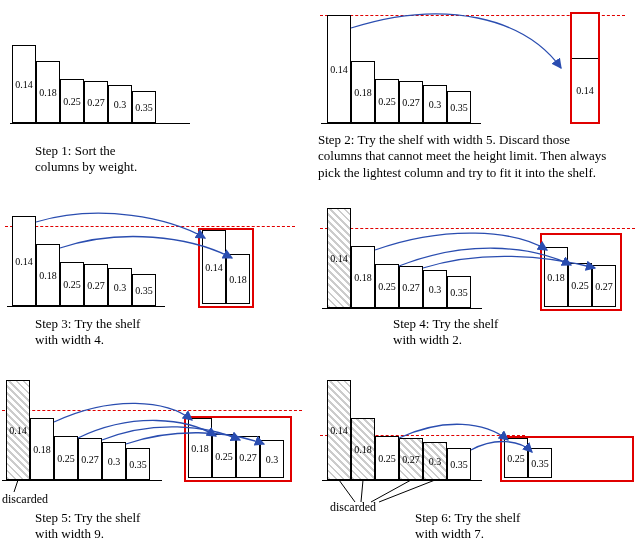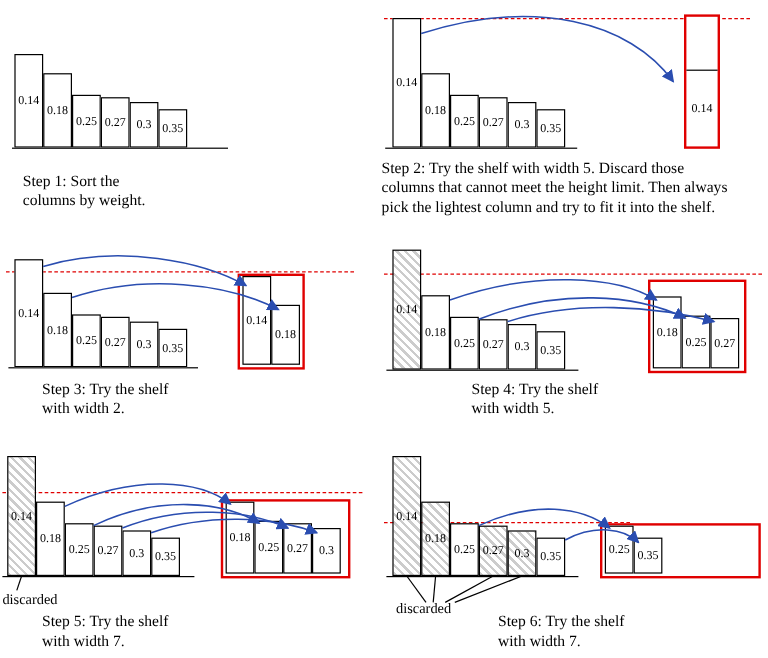--- a/index.html
+++ b/index.html
@@ -96,21 +96,21 @@
   <div class="col" style="left:74px; width:24px; height:42px; top:43px;">
       <span>0.27</span>
     </div>
   <div class="col" style="left:98px; width:24px; height:38px; top:47px;">
       <span>0.3</span>
     </div>
   <div class="col" style="left:122px;width:24px; height:32px; top:53px;">
       <span>0.35</span>
     </div>
 </div>
-<div class="caption" style="left:19px; top:143px;">Step 1: Sort the
+<div class="caption" style="left:35px; top:143px;">Step 1: Sort the
 columns by weight.</div>
 
 <div class="panel" style="left:325px; top:8px; width:300px; height:130px;">
   <div class="dashed-line" style="left:-5px; width:305px; top:7px;"></div>
   <div class="ground" style="left:-4px; width:160px; top:115px;"></div>
 
   <div class="col" style="left:2px;  width:24px; height:108px; top:7px;">
       <span>0.14</span>
     </div>
   <div class="col" style="left:26px; width:24px; height:62px; top:53px;">
@@ -185,21 +185,21 @@
     <defs>
         <marker id="ah3" markerWidth="8" markerHeight="8" refX="7" refY="4" orient="auto">
           <path d="M0,0 L8,4 L0,8 z" fill="#2a4db0"></path>
         </marker>
       </defs>
     <path d="M 26 14 C 90 -5, 160 10, 195 30" stroke="#2a4db0" fill="none" stroke-width="1.3" marker-end="url(#ah3)"></path>
     <path d="M 50 40 C 110 20, 180 28, 222 50" stroke="#2a4db0" fill="none" stroke-width="1.3" marker-end="url(#ah3)"></path>
   </svg>
 </div>
 <div class="caption" style="left:35px; top:316px;">Step 3: Try the shelf
-with width 2.</div>
+with width 4.</div>
 
 <div class="panel" style="left:325px; top:200px; width:310px; height:120px;">
   <div class="dashed-line" style="left:-5px; width:315px; top:28px;"></div>
   <div class="ground" style="left:-3px; width:160px; top:108px;"></div>
 
   <div class="col hatched" style="left:2px;  width:24px; height:100px; top:8px;">
       <span>0.14</span>
     </div>
   <div class="col" style="left:26px; width:24px; height:62px; top:46px;">
       <span>0.18</span>
@@ -234,21 +234,21 @@
         <marker id="ah4" markerWidth="8" markerHeight="8" refX="7" refY="4" orient="auto">
           <path d="M0,0 L8,4 L0,8 z" fill="#2a4db0"></path>
         </marker>
       </defs>
     <path d="M 50 50 C 120 25, 190 30, 222 50" stroke="#2a4db0" fill="none" stroke-width="1.3" marker-end="url(#ah4)"></path>
     <path d="M 74 66 C 140 40, 205 45, 246 65" stroke="#2a4db0" fill="none" stroke-width="1.3" marker-end="url(#ah4)"></path>
     <path d="M 98 68 C 155 50, 220 55, 270 68" stroke="#2a4db0" fill="none" stroke-width="1.3" marker-end="url(#ah4)"></path>
   </svg>
 </div>
 <div class="caption" style="left:393px; top:316px;">Step 4: Try the shelf
-with width 5.</div>
+with width 2.</div>
 
 <div class="panel" style="left:2px; top:370px; width:300px; height:120px;">
   <div class="dashed-line" style="left:0; width:300px; top:40px;"></div>
   <div class="ground" style="left:0; width:160px; top:110px;"></div>
 
   <div class="col hatched" style="left:4px;  width:24px; height:100px; top:10px;">
       <span>0.14</span>
     </div>
   <div class="col" style="left:28px; width:24px; height:62px; top:48px;">
       <span>0.18</span>
@@ -289,21 +289,21 @@
       </defs>
     <path d="M 52 52 C 110 25, 165 30, 190 50" stroke="#2a4db0" fill="none" stroke-width="1.3" marker-end="url(#ah5)"></path>
     <path d="M 76 68 C 130 42, 185 48, 214 66" stroke="#2a4db0" fill="none" stroke-width="1.3" marker-end="url(#ah5)"></path>
     <path d="M 100 70 C 150 50, 205 55, 238 70" stroke="#2a4db0" fill="none" stroke-width="1.3" marker-end="url(#ah5)"></path>
     <path d="M 124 74 C 170 58, 225 60, 262 74" stroke="#2a4db0" fill="none" stroke-width="1.3" marker-end="url(#ah5)"></path>
     <line x1="16" y1="110" x2="12" y2="122" stroke="#000" stroke-width="1"></line>
   </svg>
 </div>
 <div class="label-free" style="left:2px; top:492px;">discarded</div>
 <div class="caption" style="left:35px; top:510px;">Step 5: Try the shelf
-with width 7.</div>
+with width 9.</div>
 
 <div class="panel" style="left:325px; top:372px; width:315px; height:130px;">
   <div class="dashed-line" style="left:-5px; width:205px; top:63px;"></div>
   <div class="ground" style="left:-3px; width:160px; top:108px;"></div>
 
   <div class="col hatched" style="left:2px;  width:24px; height:100px; top:8px;">
       <span>0.14</span>
     </div>
   <div class="col hatched" style="left:26px; width:24px; height:62px; top:46px;">
       <span>0.18</span>

